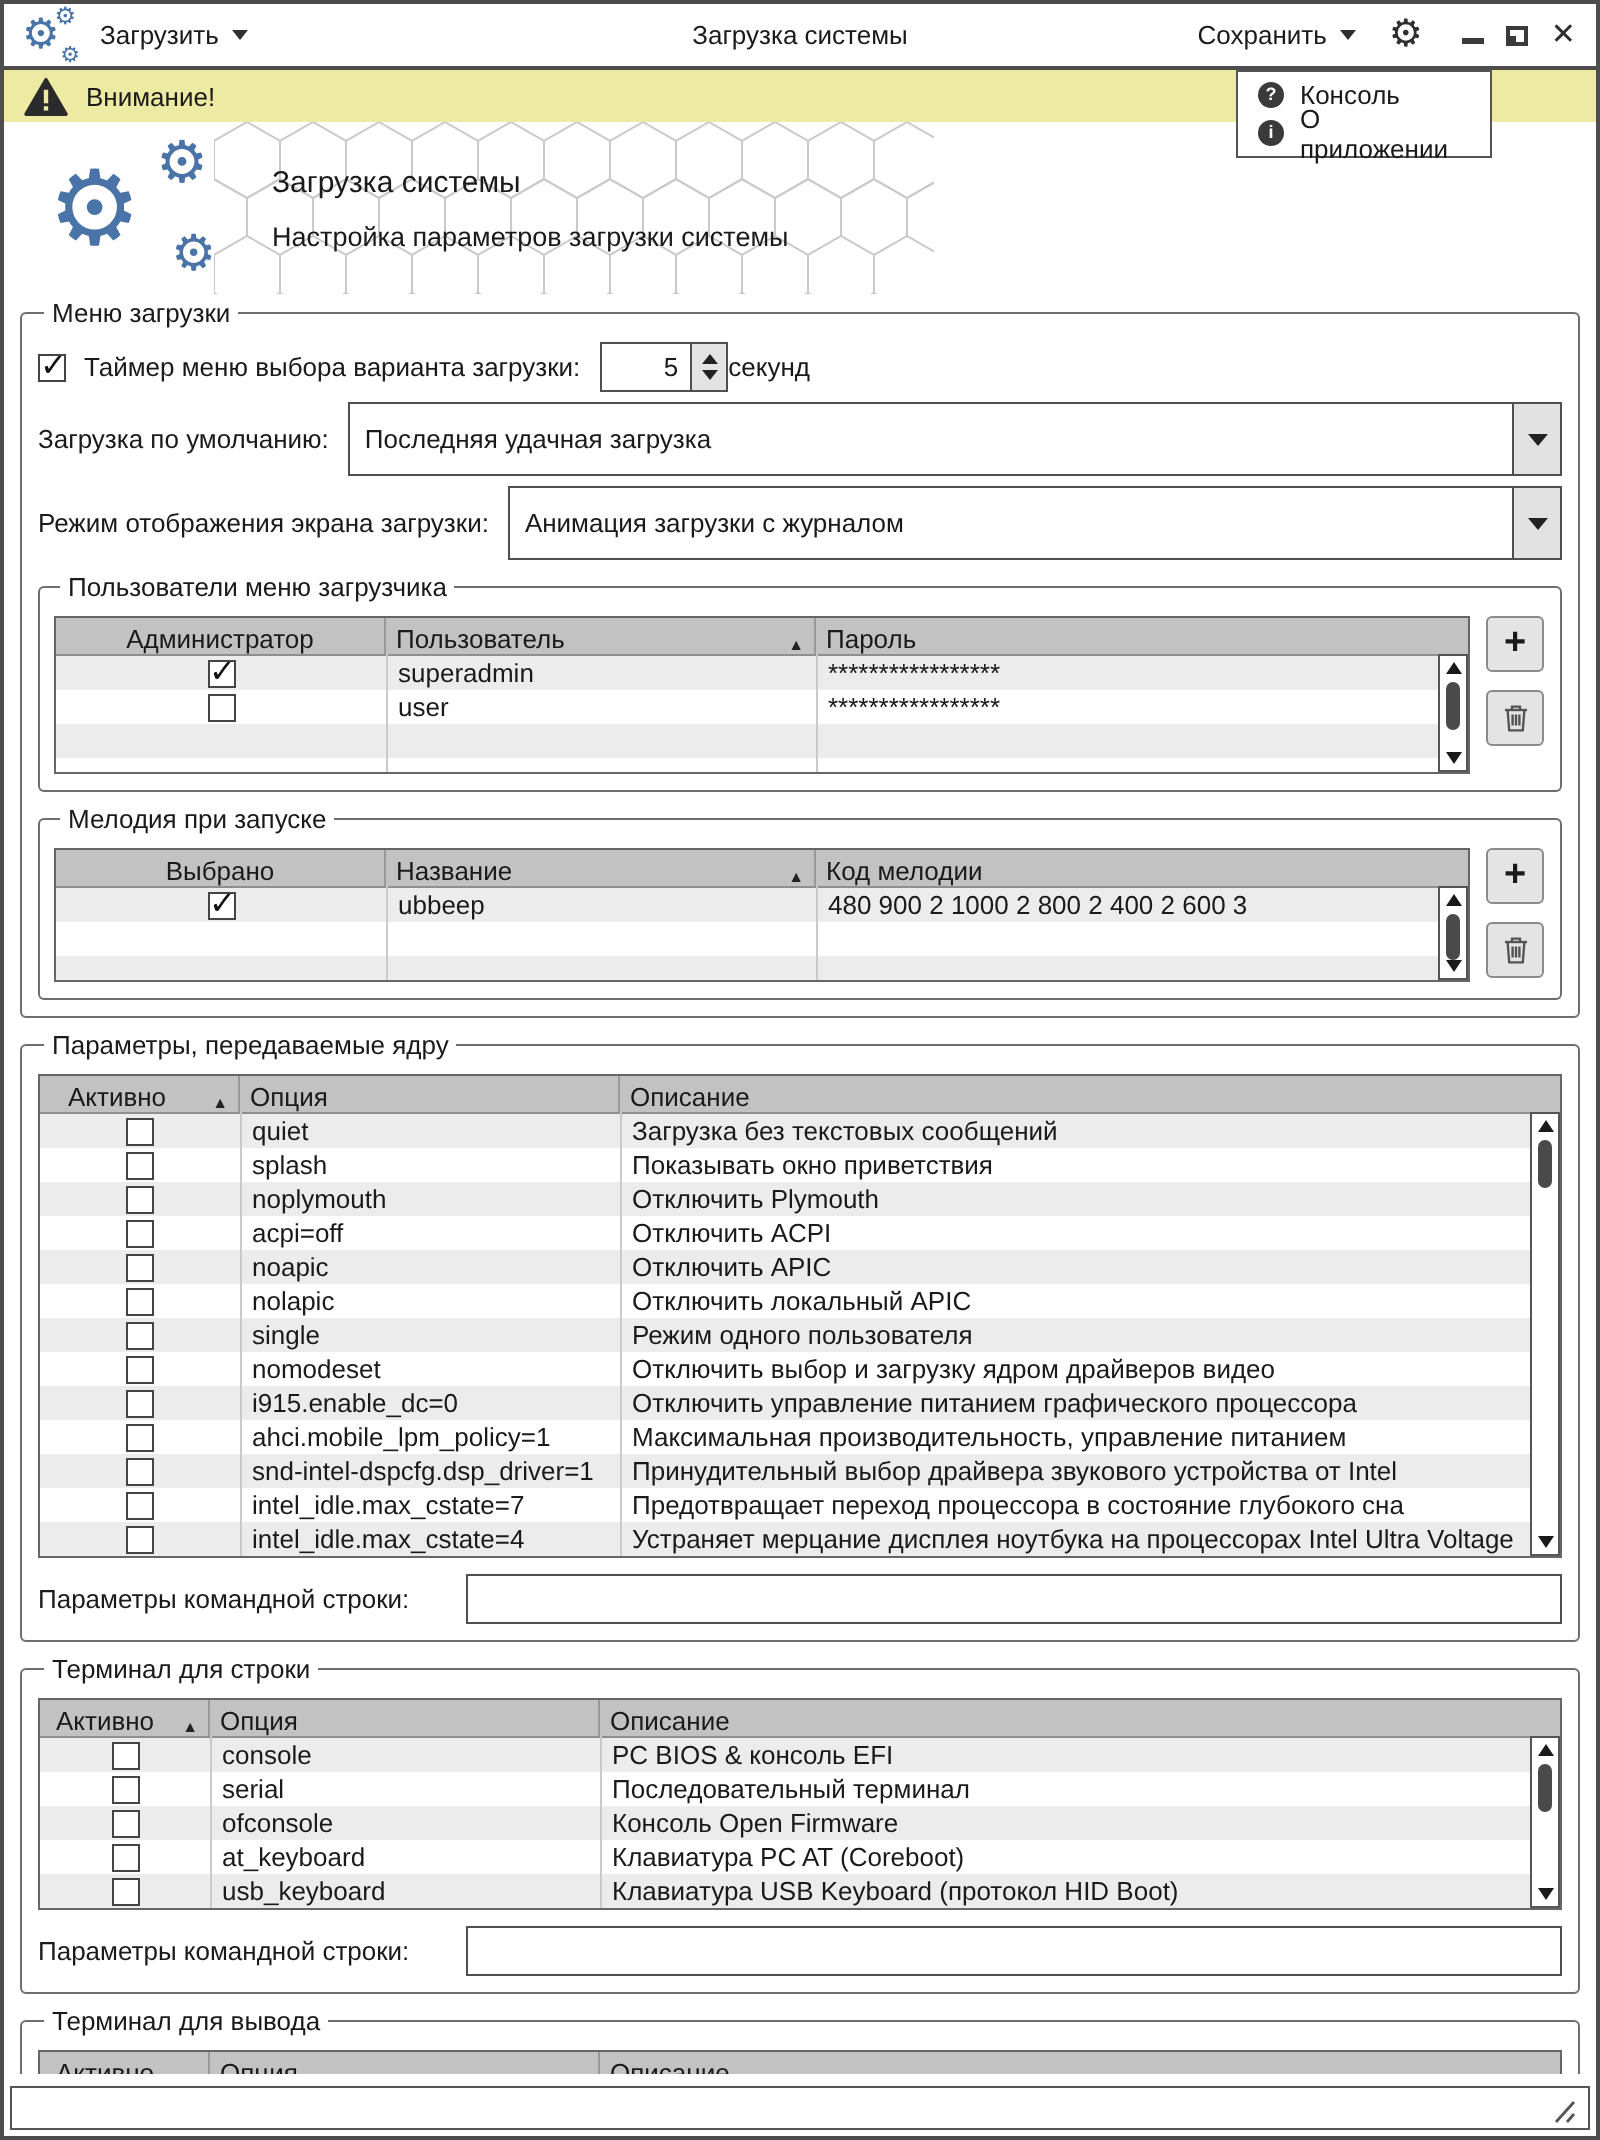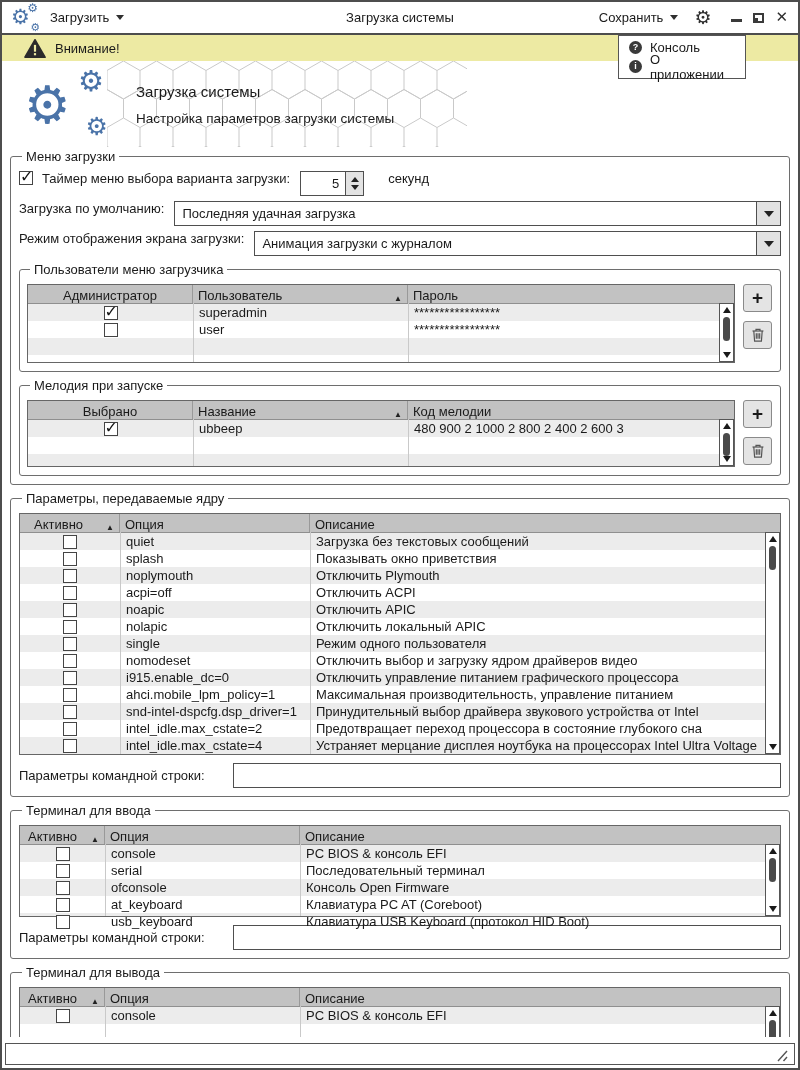--- a/index.html
+++ b/index.html
@@ -20,21 +20,21 @@
   .tb-title { position:absolute; left:0; right:0; text-align:center; pointer-events:none; }
   .tb-right { margin-left:auto; display:flex; align-items:center; gap:16px; z-index:1; }
   .gear-btn { font-family:"DejaVu Sans",sans-serif; font-size:19px; color:#2f2f2f; line-height:1; }
   .winctl { display:flex; align-items:center; gap:11px; margin-left:4px; }
   .win-min { width:11px; height:3px; background:#3a3a3a; margin-top:6px; }
   .win-max { position:relative; width:11px; height:10px; border:2px solid #3a3a3a; }
   .win-max::after { content:''; position:absolute; left:-2px; bottom:-2px; width:5px; height:5px; background:#3a3a3a; }
   .win-close { font-family:"DejaVu Sans",sans-serif; font-size:15px; font-weight:bold; color:#2f2f2f; line-height:1; }
 
   
-  .warnbar { height:26px; flex:0 0 26px; background:#edeaa3; display:flex; align-items:center; gap:9px; padding:0 22px; }
+  .warnbar { height:26px; flex:0 0 26px; background:#edeaa3; display:flex; align-items:center; gap:9px; padding:0 10px; }
 
   
   .menu { position:absolute; top:33px; right:52px; width:128px; background:#fff; border:1px solid #555; z-index:20; padding:2px 0; }
   .menu-item { height:19px; display:flex; align-items:center; gap:8px; padding:0 10px; }
   .m-icon { width:13px; height:13px; flex:0 0 13px; border-radius:50%; background:#3a3a3a; color:#fff; font-size:9px; font-weight:bold; display:flex; align-items:center; justify-content:center; line-height:1; }
 
   
   .content { flex:1; display:flex; flex-direction:column; overflow:hidden; }
   .pageheader { height:86px; flex:0 0 86px; position:relative; display:flex; align-items:center; padding-left:22px; overflow:hidden; }
   .hexes { position:absolute; left:105px; top:0; }
@@ -45,36 +45,36 @@
   .ph-text { position:relative; margin-left:28px; z-index:1; }
   .ph-title { font-size:15px; margin-bottom:11px; }
   .ph-sub { font-size:13.5px; }
 
   
   fieldset { border:1px solid #6e6e6e; border-radius:3px; margin:6px 8px 0; padding:2px 8px 8px; background:transparent; }
   fieldset.first { margin-top:2px; }
   legend { padding:0 4px; margin-left:3px; font-size:13px; }
   fieldset fieldset { margin:6px 0 0; padding:2px 7px 8px; }
 
-  .row { display:flex; margin-top:5px; }
+  .row { display:flex; align-items:center; margin-top:5px; }
 
   
   .cb { position:relative; width:14px; height:14px; border:1px solid #444; background:#fff; flex:0 0 14px; }
   .cb.checked::after { content:'\2713'; position:absolute; left:0px; top:-5px; font-size:16px; font-weight:bold; color:#111; font-family:"DejaVu Sans",sans-serif; }
   .cb-cell { display:flex; justify-content:center; }
 
   
   .spin { margin-left:10px; width:64px; height:25px; border:1px solid #4f4f4f; display:flex; background:#fff; }
   .spin .val { flex:1; display:flex; align-items:center; justify-content:flex-end; padding-right:6px; }
   .spin .btns { width:18px; border-left:1px solid #4f4f4f; background:#e3e3e3; display:flex; flex-direction:column; align-items:center; justify-content:center; gap:3px; }
   .tri-up { width:0; height:0; border-left:4px solid transparent; border-right:4px solid transparent; border-bottom:5px solid #222; }
   .tri-dn { width:0; height:0; border-left:4px solid transparent; border-right:4px solid transparent; border-top:5px solid #222; }
 
   
-  .combo { flex:1; margin-left:10px; height:25px; border:1px solid #4f4f4f; display:flex; background:#fff; }
+  .combo { flex:1; margin-left:10px; height:37px; border:1px solid #4f4f4f; display:flex; background:#fff; }
   .combo .val { flex:1; display:flex; align-items:center; padding-left:7px; }
   .combo .btn { width:24px; border-left:1px solid #4f4f4f; background:#e2e2e2; display:flex; align-items:center; justify-content:center; }
   .combo .btn .tri-dn { border-left-width:5px; border-right-width:5px; border-top-width:6px; }
 
   
   .tbl-wrap { display:flex; gap:8px; margin-top:5px; align-items:flex-start; }
   .table { position:relative; flex:1; border:1px solid #666; background:#fff; }
   .thead { display:grid; background:#c2c2c2; border-bottom:1px solid #8f8f8f; }
   .th { height:18px; display:flex; align-items:flex-end; padding:0 5px; border-right:1px solid #999; overflow:hidden; white-space:nowrap; }
   .th:last-child { border-right:none; }
@@ -84,21 +84,21 @@
   .trow { display:grid; height:17px; }
   .td { display:flex; align-items:center; padding:0 6px; overflow:hidden; white-space:nowrap; }
   .cols-users { grid-template-columns:165px 215px 1fr; }
   .cols-kernel { grid-template-columns:100px 190px 1fr; }
   .cols-term  { grid-template-columns:85px 195px 1fr; }
   .stripes { background:repeating-linear-gradient(180deg,#ececec 0 17px,#ffffff 17px 34px); }
   .sep { position:absolute; top:18px; bottom:0; width:1px; background:#c9c9c9; z-index:1; }
   .tbody-users { height:58px; }
   .tbody-melody { height:46px; }
   .tbody-kernel { height:221px; }
-  .tbody-term { height:71px; }
+  .tbody-term { height:85px; }
 
   
   .vscroll { position:absolute; top:18px; right:0; bottom:0; width:15px; border:1px solid #555; background:#fff; display:flex; flex-direction:column; align-items:center; z-index:3; }
   .sb-up { margin-top:3px; width:0; height:0; border-left:4px solid transparent; border-right:4px solid transparent; border-bottom:6px solid #1a1a1a; }
   .sb-thumb { margin-top:4px; width:7px; height:24px; background:#4a4a4a; border-radius:3.5px; }
   .sb-down { margin-top:auto; margin-bottom:3px; width:0; height:0; border-left:4px solid transparent; border-right:4px solid transparent; border-top:6px solid #1a1a1a; }
 
   
   .btn-col { display:flex; flex-direction:column; gap:9px; width:30px; flex:0 0 30px; }
   .icon-btn { width:29px; height:28px; border:1px solid #8a8a8a; border-radius:3px; background:#e4e4e4; display:flex; align-items:center; justify-content:center; }
@@ -198,21 +198,21 @@
       <div class="row">
         <span class="cb checked"></span>
         <span class="lbl" style="margin-left:9px">Таймер меню выбора варианта загрузки:</span>
         <span class="spin">
           <span class="val">5</span>
           <span class="btns">
             <span class="tri-up"></span>
             <span class="tri-dn"></span>
           </span>
         </span>
-        <span class="lbl" style="margin-left:24px">секунд</span>
+        <span class="lbl" style="margin-left:0">секунд</span>
       </div>
 
       <div class="row">
         <span class="lbl">Загрузка по умолчанию:</span>
         <span class="combo">
           <span class="val">Последняя удачная загрузка</span>
           <span class="btn">
               <span class="tri-dn"></span>
             </span>
         </span>
@@ -443,21 +443,21 @@
                 <span class="cb"></span>
               </div>
               <div class="td">snd-intel-dspcfg.dsp_driver=1</div>
               <div class="td">Принудительный выбор драйвера звукового устройства от Intel</div>
             </div>
 
             <div class="trow cols-kernel">
               <div class="td cb-cell">
                 <span class="cb"></span>
               </div>
-              <div class="td">intel_idle.max_cstate=2</div>
+              <div class="td">intel_idle.max_cstate=7</div>
               <div class="td">Предотвращает переход процессора в состояние глубокого сна</div>
             </div>
 
             <div class="trow cols-kernel">
               <div class="td cb-cell">
                 <span class="cb"></span>
               </div>
               <div class="td">intel_idle.max_cstate=4</div>
               <div class="td">Устраняет мерцание дисплея ноутбука на процессорах Intel Ultra Voltage</div>
             </div>
@@ -470,21 +470,21 @@
           <span class="sb-down"></span>
         </div>
       </div>
       <div class="cmdline">
         <span class="lbl">Параметры командной строки:</span>
         <input class="text-input" type="text" style="">
       </div>
     </fieldset>
 
     <fieldset>
-      <legend>Терминал для ввода</legend>
+      <legend>Терминал для строки</legend>
       <div class="table" style="margin-top:5px">
         <div class="thead cols-term">
           <div class="th" style="padding-left:8px">
               <span>Активно</span>
               <span class="sort">▲</span>
             </div>
           <div class="th">
               <span>Опция</span>
             </div>
           <div class="th">

